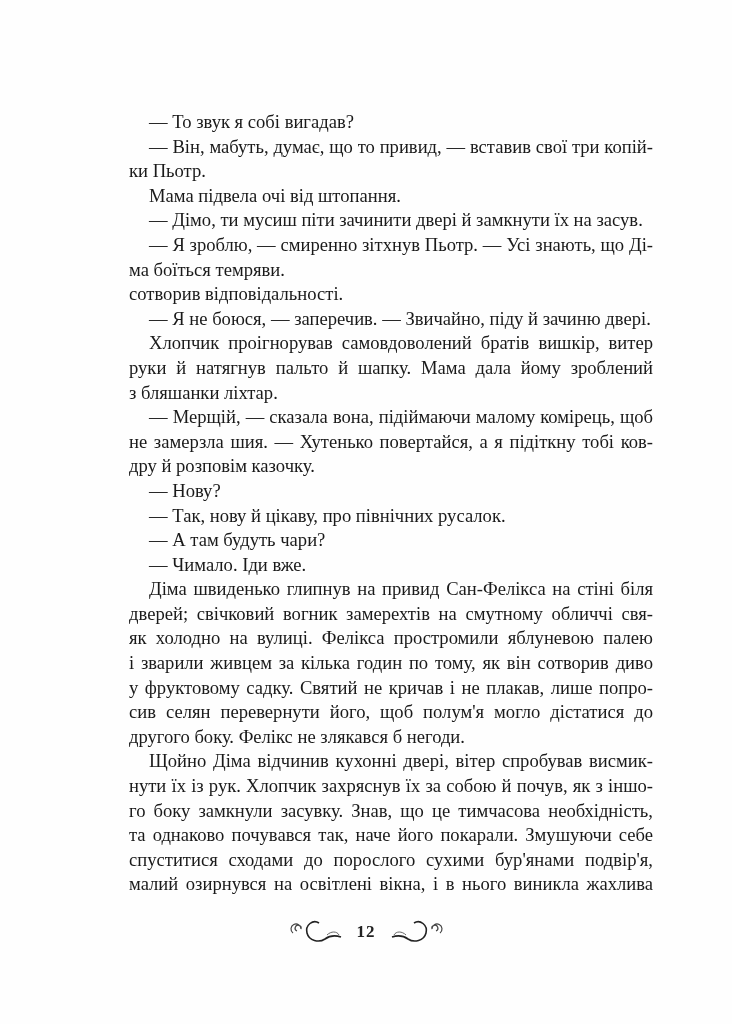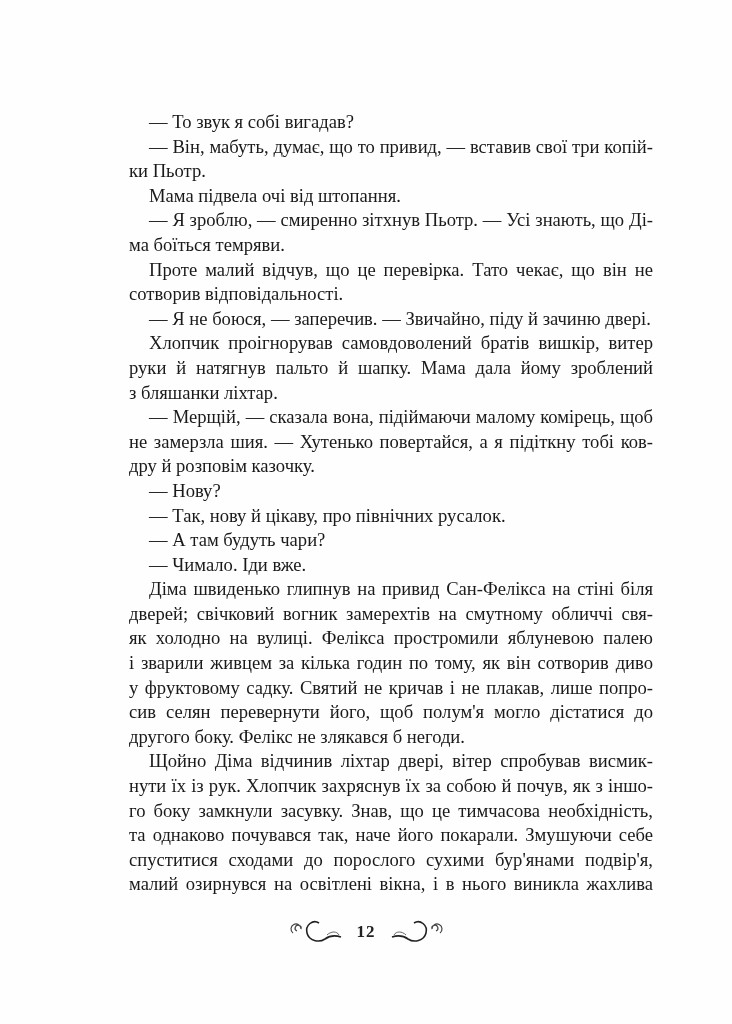--- a/index.html
+++ b/index.html
@@ -41,43 +41,43 @@
 </style>
 </head>
 <body>
 
 <div class="page">
   <div class="text-block" id="text-block">
       <span class="line indent last">— То звук я собі вигадав?</span>
       <span class="line indent">— Він, мабуть, думає, що то привид, — вставив свої три копій-</span>
       <span class="line last">ки Пьотр.</span>
       <span class="line indent last">Мама підвела очі від штопання.</span>
+      <span class="line indent last">— Дімо, ти мусиш піти зачинити двері й замкнути їх на засув.</span>
       <span class="line indent">— Я зроблю, — смиренно зітхнув Пьотр. — Усі знають, що Ді-</span>
       <span class="line last">ма боїться темряви.</span>
-      <span class="line indent">Проте малий відчув, що це перевірка. Тато чекає, що він не</span>
       <span class="line last">сотворив відповідальності.</span>
       <span class="line indent last">— Я не боюся, — заперечив. — Звичайно, піду й зачиню двері.</span>
       <span class="line indent">Хлопчик проігнорував самовдоволений братів вишкір, витер</span>
       <span class="line">руки й натягнув пальто й шапку. Мама дала йому зроблений</span>
       <span class="line last">з бляшанки ліхтар.</span>
       <span class="line indent">— Мерщій, — сказала вона, підіймаючи малому комірець, щоб</span>
       <span class="line">не замерзла шия. — Хутенько повертайся, а я підіткну тобі ков-</span>
       <span class="line last">дру й розповім казочку.</span>
       <span class="line indent last">— Нову?</span>
       <span class="line indent last">— Так, нову й цікаву, про північних русалок.</span>
       <span class="line indent last">— А там будуть чари?</span>
       <span class="line indent last">— Чимало. Іди вже.</span>
       <span class="line indent">Діма швиденько глипнув на привид Сан-Фелікса на стіні біля</span>
       <span class="line">дверей; свічковий вогник замерехтів на смутному обличчі свя-</span>
       <span class="line">як холодно на вулиці. Фелікса простромили яблуневою палею</span>
       <span class="line">і зварили живцем за кілька годин по тому, як він сотворив диво</span>
       <span class="line">у фруктовому садку. Святий не кричав і не плакав, лише попро-</span>
       <span class="line">сив селян перевернути його, щоб полум'я могло дістатися до</span>
       <span class="line last">другого боку. Фелікс не злякався б негоди.</span>
-      <span class="line indent">Щойно Діма відчинив ліхтар двері, вітер спробував висмик-</span>
+      <span class="line indent">Щойно Діма відчинив кухонні двері, вітер спробував висмик-</span>
       <span class="line">нути їх із рук. Хлопчик захряснув їх за собою й почув, як з іншо-</span>
       <span class="line">го боку замкнули засувку. Знав, що це тимчасова необхідність,</span>
       <span class="line">та однаково почувався так, наче його покарали. Змушуючи себе</span>
       <span class="line">спуститися сходами до порослого сухими бур'янами подвір'я,</span>
       <span class="line">малий озирнувся на освітлені вікна, і в нього виникла жахлива</span>
     </div>
 
   <div class="footer">
     <svg class="ornament" viewBox="0 0 56 30">
       <path d="M8 14 a3 3 0 1 1 4 -2 a5 5 0 1 0 -8 4" fill="none" stroke="#444" stroke-width="1.2"></path>

